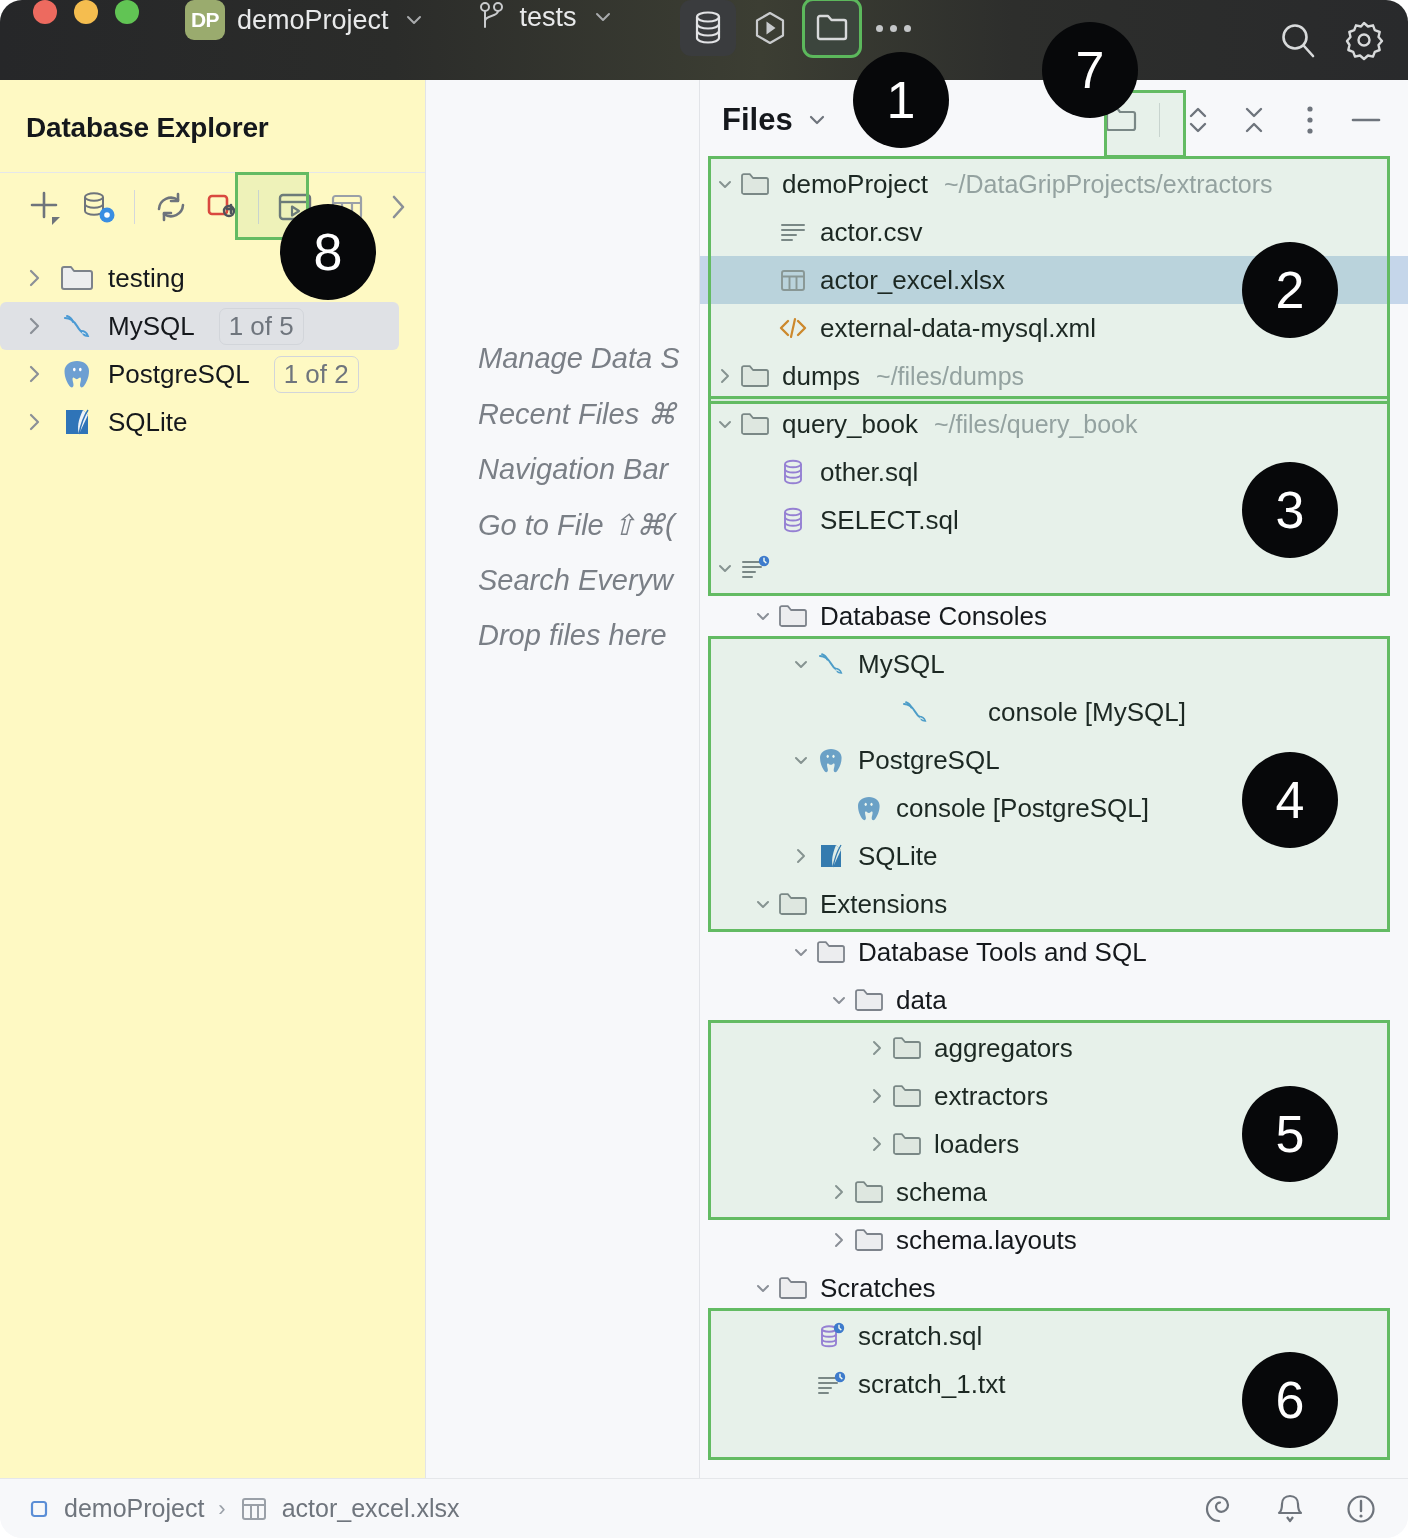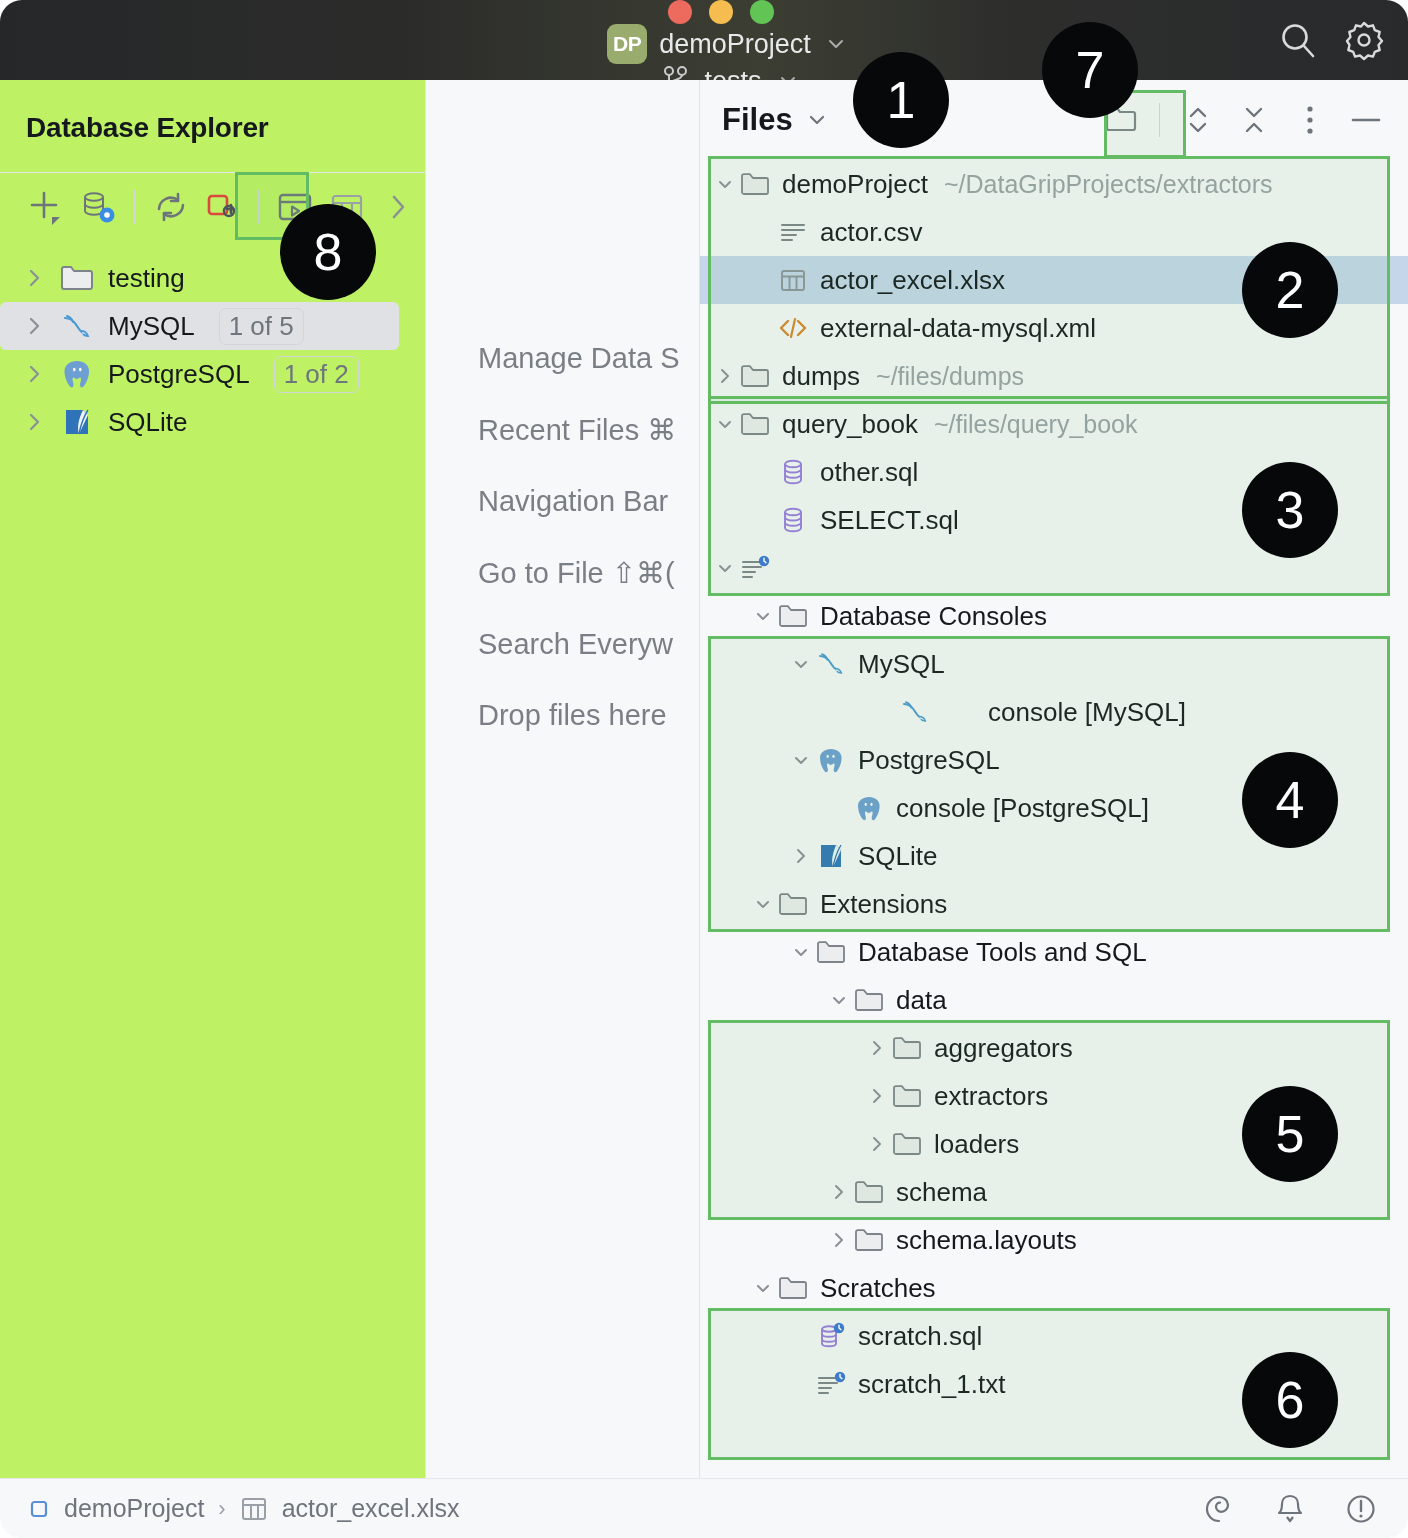--- a/index.html
+++ b/index.html
@@ -8,21 +8,21 @@
 
   .app {
     position:relative; width:1408px; height:1538px;
     border-radius:22px; overflow:hidden; background:#f7f8fa;
   }
 
   
   .titlebar {
     position:absolute; left:0; top:0; width:1408px; height:80px;
     background:linear-gradient(90deg,#262729 0%, #2b2c2a 28%, #3c3e33 54%, #2d2e2c 72%, #292a2c 100%);
-    display:flex; align-items:center;flex-direction:column;
+    display:flex; align-items:flex-start;
   }
   .traffic { display:flex; gap:17px; margin-left:33px; }
   .dot { width:24px; height:24px; border-radius:50%; }
   .dot.red{background:#ed6a5f;} .dot.yellow{background:#f5bd4f;} .dot.green{background:#61c454;}
 
   .proj-chip {
     display:flex; align-items:center; gap:12px; margin-left:46px;
   }
   .proj-badge {
     width:40px;height:40px;border-radius:9px;background:#9aab6e;
@@ -42,36 +42,36 @@
   .tb-btn.active { background:#3a3c3e; }
   .tb-btn.sel-green { background:#3c453d; outline:3px solid #5cb85c; outline-offset:-1px; border-radius:9px;}
   .tb-dots { width:56px;height:56px;display:flex;align-items:center;justify-content:center;gap:7px;}
   .tb-dots i { width:7px;height:7px;border-radius:50%;background:#c4c6c8; display:block;}
 
   .tb-right { position:absolute; right:22px; top:0; height:80px; display:flex; align-items:center; gap:22px;}
 
   
   .main { position:absolute; left:0; top:80px; width:1408px; height:1398px; background:#f7f8fa; display:flex; }
 
-  .sidebar { width:426px; height:100%; background:#bef264; border-right:1px solid #e2e4e8; position:relative;}
+  .sidebar { width:426px; height:100%; background:#fef9c3; border-right:1px solid #e2e4e8; position:relative;}
   .sb-title { font-size:28px; font-weight:700; color:#15181c; padding:32px 0 0 26px; letter-spacing:-0.2px;}
   .sb-toolbar { margin-top:28px; height:68px; border-top:1px solid #e5e7ea; display:flex; align-items:center; gap:0px; padding-left:20px; position:relative;}
   .sb-tb-item { width:56px;height:56px;display:flex;align-items:center;justify-content:center;}
   .sb-sep { width:1px; height:34px; background:#d4d7dc; margin:0 10px;}
   .sb-greenbox { position:absolute; left:235px; top:-1px; width:74px; height:68px; border:3px solid #63bb63; background:rgba(99,187,99,0.10); }
 
   .tree { padding-top:14px; }
   .tr-row { display:flex; align-items:center; height:48px; padding-left:24px; gap:14px; font-size:26px; color:#15181c;}
   .tr-row.selected { background:#dfe1e5; border-radius:6px; margin-right:26px;}
   .arrow { width:22px; color:#8b9097; font-size:22px; display:flex; align-items:center; justify-content:center;}
   .badge-count { border:1px solid #d2d5da; border-radius:7px; color:#6f757d; font-size:26px; padding:2px 9px; margin-left:10px;}
 
   
   .center { flex:1; position:relative; overflow:hidden; border-right:1px solid #e2e4e8;}
-  .hints { position:absolute; left:52px; top:262px; display:flex; flex-direction:column; gap:38px; }
+  .hints { position:absolute; left:52px; top:262px; display:flex; flex-direction:column; gap:22px;font-style:italic; }
   .hint { font-size:29px; color:#7a7f86; white-space:nowrap; }
 
   
   .files { width:708px; height:100%; background:#f7f8fa; position:relative;}
   .files-head { height:80px; display:flex; align-items:center; padding-left:22px; position:relative;}
   .files-title { font-size:31px; font-weight:700; color:#15181c;}
   .fh-right { position:absolute; right:14px; top:0; height:80px; display:flex; align-items:center; gap:0px;}
   .fh-btn { width:56px;height:56px;display:flex;align-items:center;justify-content:center;}
   .fh-greenbox { position:absolute; left:1104px; top:90px; width:82px; height:68px; border:3px solid #63bb63; background:rgba(99,187,99,0.10); z-index:6;}
 

